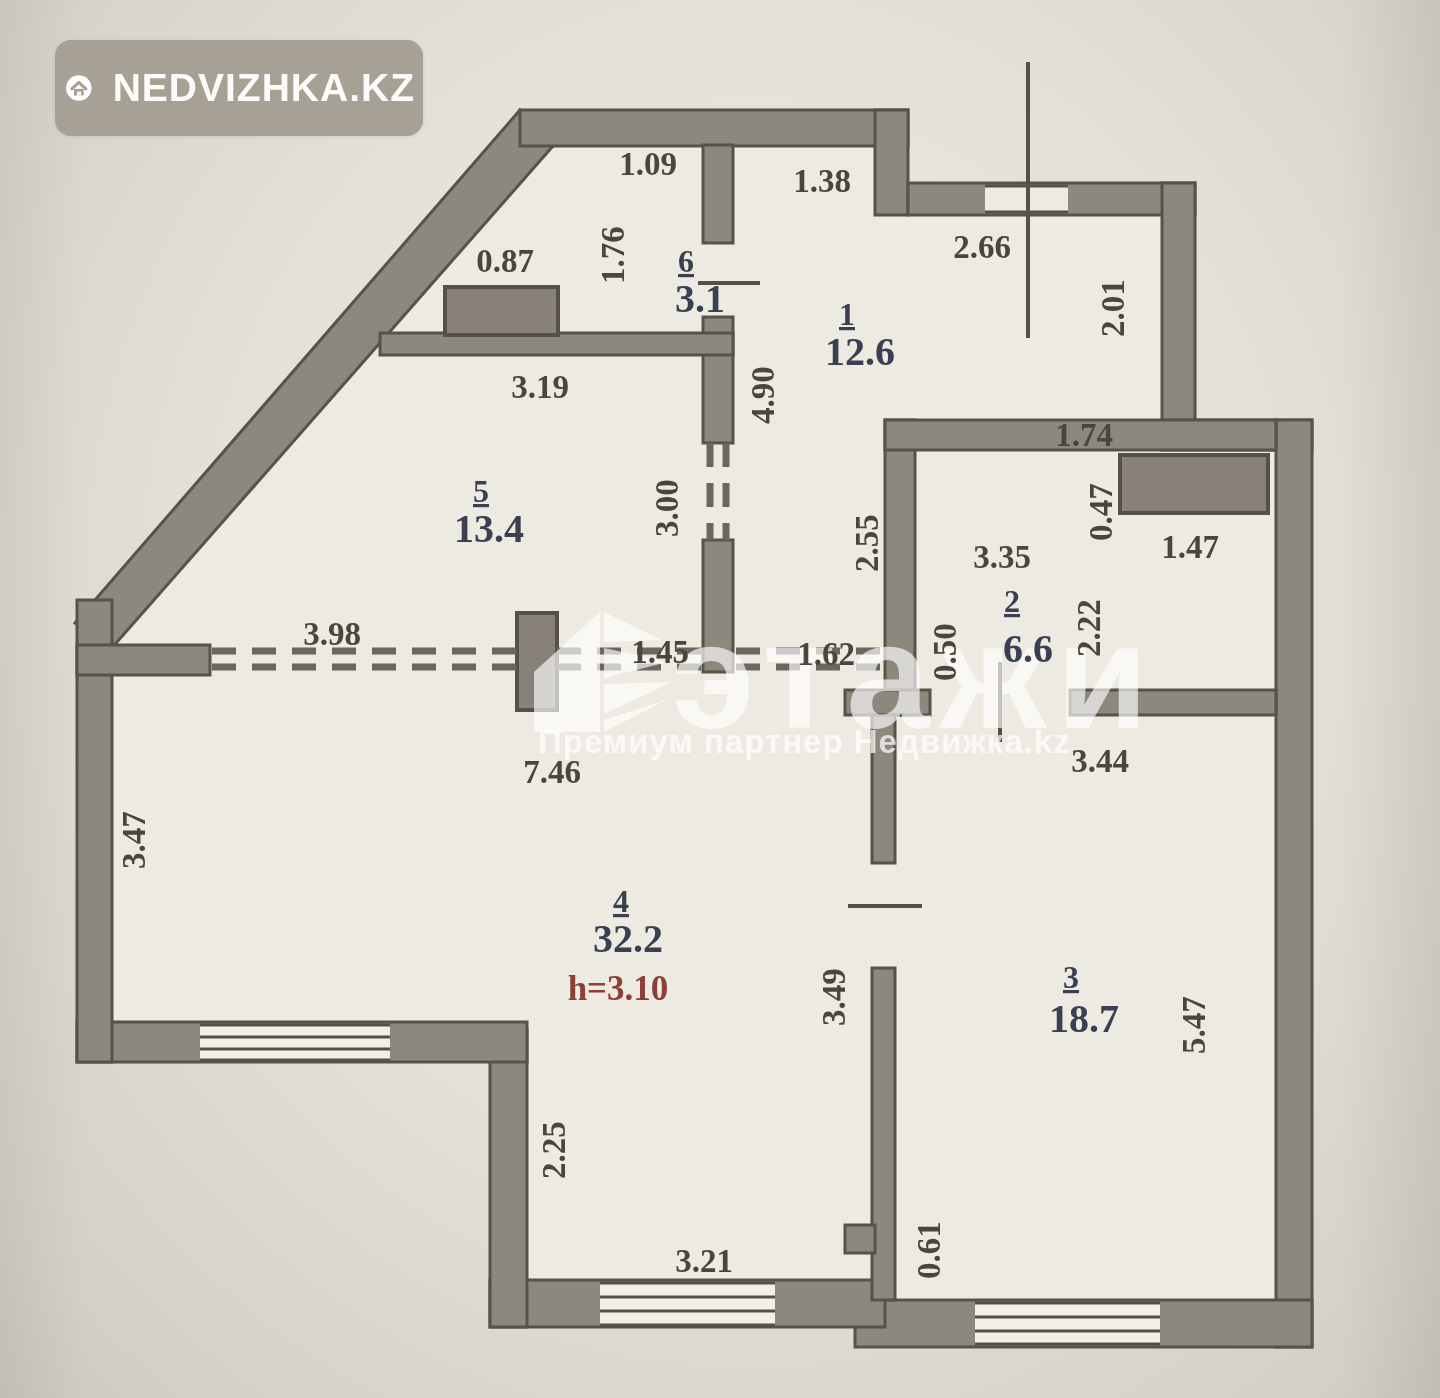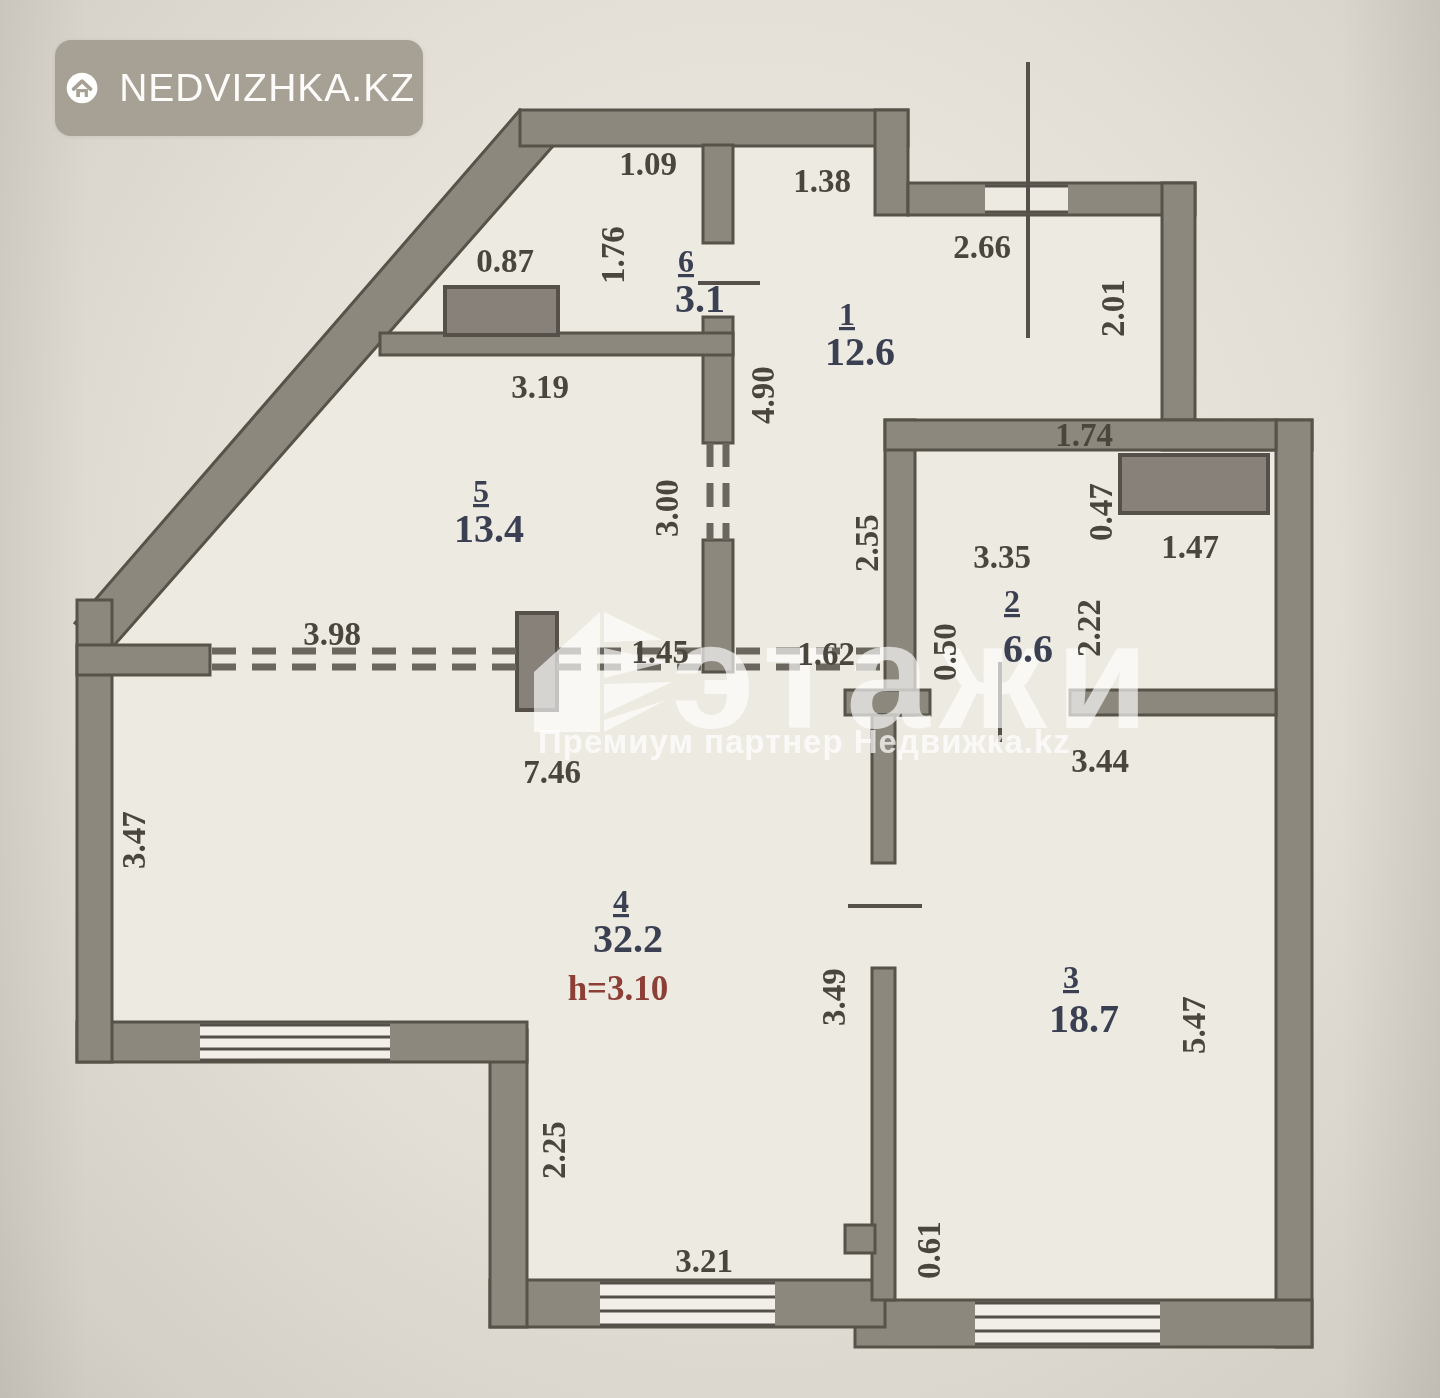--- a/index.html
+++ b/index.html
@@ -8,21 +8,21 @@
     background:radial-gradient(ellipse at 52% 42%, #f0ede6 0%, #e4e0d8 52%, #d4d0c8 88%, #cbc7bf 100%);
     font-family:"Liberation Sans", sans-serif;
   }
   #shade{position:absolute;inset:0;pointer-events:none;
     background:linear-gradient(90deg, rgba(110,105,95,.10) 0%, rgba(0,0,0,0) 6%, rgba(0,0,0,0) 93%, rgba(110,105,95,.14) 100%);}
   #badge{
     position:absolute;left:55px;top:40px;width:368px;height:96px;
     background:#a7a094;border-radius:16px;display:flex;align-items:center;gap:18px;
     padding:0 8px;box-sizing:border-box;box-shadow:0 1px 4px rgba(0,0,0,.08);
   }
-  #badge .brand{color:#fdfcfa;font-weight:normal;font-size:39px;letter-spacing:1px;}
+  #badge .brand{color:#fdfcfa;font-weight:bold;font-size:39px;letter-spacing:1px;}
   svg{position:absolute;left:0;top:0;}
   text{font-family:"Liberation Serif", serif;}
   text.d,text.v{font-size:33px;font-weight:bold;fill:#4a463e;}
   text.a{font-size:40px;font-weight:bold;fill:#3a4052;}
   text.r{font-size:32px;font-weight:bold;fill:#3a4052;text-decoration:underline;}
   text.h{font-size:35px;font-weight:bold;fill:#8c3f36;}
   text.wm-title{font-family:"Liberation Sans",sans-serif;font-size:150px;font-weight:bold;
     fill:rgba(255,255,255,.66);letter-spacing:10px;}
   text.wm-sub{font-family:"Liberation Sans",sans-serif;font-size:33px;font-weight:bold;
     fill:rgba(255,255,255,.72);letter-spacing:1px;}

